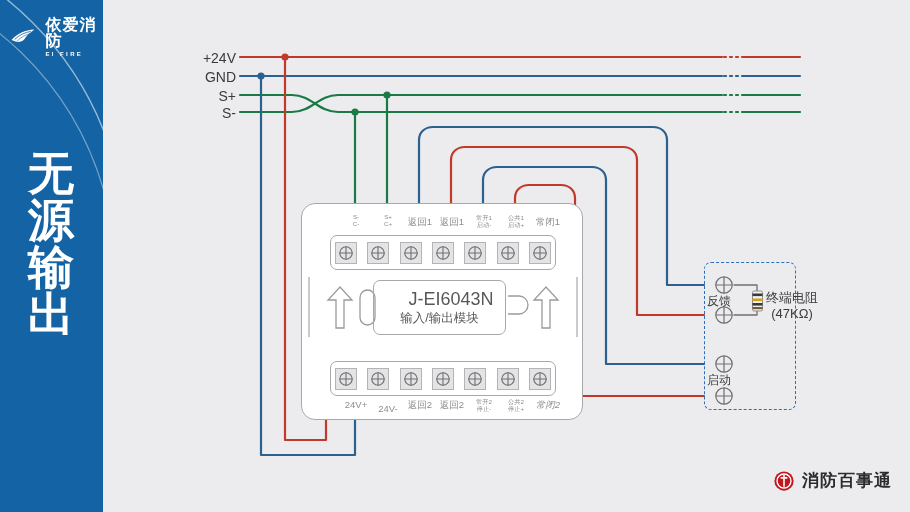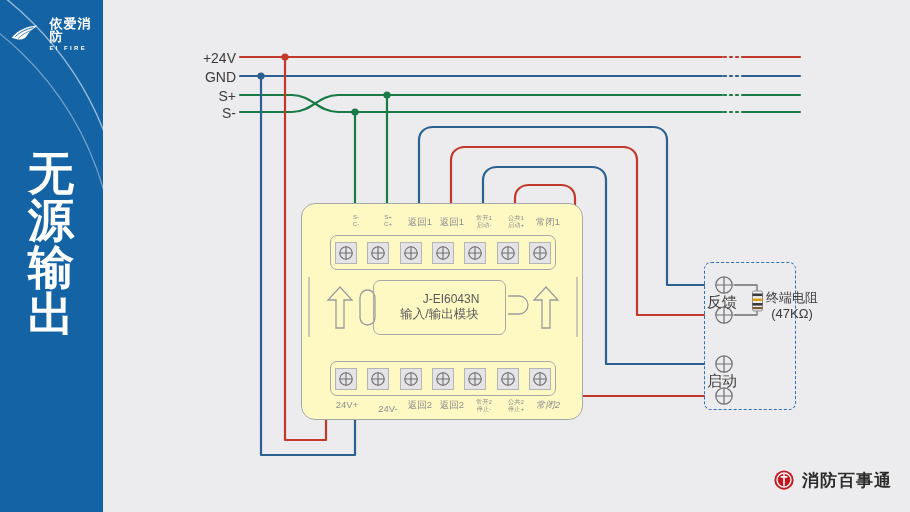--- a/index.html
+++ b/index.html
@@ -13,39 +13,39 @@
 
   
   .banner{
     position:absolute;left:0;top:0;width:103px;height:512px;
     background:#1464a5;overflow:hidden;
   }
   .banner .swoosh{position:absolute;left:-120px;top:-70px;width:300px;height:300px;}
   .logo-wrap{position:absolute;left:10px;top:17px;display:flex;align-items:center;gap:5px;}
   .logo-mark{width:36px;height:22px;}
   .logo-txt{display:flex;flex-direction:column;line-height:1;}
-  .logo-cn{color:#fff;font-size:13px;font-weight:bold;letter-spacing:1px;}
+  .logo-cn{color:#fff;font-size:16px;font-weight:bold;letter-spacing:1px;}
   .logo-en{color:#fff;font-size:6px;font-weight:bold;letter-spacing:2.4px;margin-top:2px;}
   .vtitle{
     position:absolute;left:12px;top:150px;width:78px;
     color:#fff;font-size:46px;font-weight:bold;line-height:1.02;
     letter-spacing:0px;text-align:center;
   }
   .vtitle span{display:block;}
 
   
   .buslabel{
     position:absolute;color:#3b3b3b;font-size:14px;
     text-align:right;white-space:nowrap;
   }
 
   
   .module{
     position:absolute;left:301px;top:203px;width:282px;height:217px;
-    background:#fef9c3;border:1.6px solid #a8a8ab;border-radius:14px;
+    background:#ffffff;border:1.6px solid #a8a8ab;border-radius:14px;
     box-sizing:border-box;
   }
   .term-strip{
     position:absolute;left:28px;width:226px;height:35px;
     border:1.3px solid #a8a8ab;border-radius:7px;box-sizing:border-box;
     display:flex;align-items:center;justify-content:space-between;
     padding:0 4px;
   }
   .term-strip.top{top:31px;}
   .term-strip.bottom{top:157px;}
@@ -61,38 +61,38 @@
   .lbl.one{font-size:9.5px;}
   .lbl.two{font-size:6.2px;}
   .lbl.two b{display:block;font-weight:normal;}
 
   .chip{
     position:absolute;left:71px;top:76px;width:133px;height:55px;
     border:1.4px solid #a8a8ab;border-radius:7px;box-sizing:border-box;
     display:flex;flex-direction:column;align-items:center;justify-content:center;
     color:#58585b;line-height:1.25;
   }
-  .chip .m1{font-size:12px;margin-left:23px;}
+  .chip .m1{font-size:18px;margin-left:23px;}
   .chip .m2{font-size:12.5px;}
   .deco{position:absolute;}
 
   
   .device{
     position:absolute;left:704px;top:262px;width:92px;height:148px;
     border:1.6px dashed #2b6fb8;border-radius:7px;box-sizing:border-box;
   }
   .dterm{position:absolute;width:20px;height:20px;}
-  .dlabel{position:absolute;color:#3b3b3b;font-size:15px;white-space:nowrap;}
+  .dlabel{position:absolute;color:#3b3b3b;font-size:12px;white-space:nowrap;}
   .reslabel{
     position:absolute;color:#3b3b3b;font-size:13px;line-height:1.25;
     text-align:center;white-space:nowrap;
   }
 
   
-  .footer{position:absolute;right:18px;bottom:20px;display:flex;align-items:flex-start;gap:7px;}
+  .footer{position:absolute;right:18px;bottom:20px;display:flex;align-items:flex-end;gap:7px;}
   .footer .fmark{width:22px;height:22px;}
   .footer .ftxt{font-size:17px;font-weight:bold;color:#2b2b2b;letter-spacing:1px;}
 </style>
 </head>
 <body>
 
 <div id="stage">
 
   <svg id="wires" width="910" height="512" style="position:absolute;left:0;top:0;">
     <g fill="none" stroke-linecap="round" stroke-linejoin="round">
@@ -295,21 +295,21 @@
           </svg>
       </div>
       <div class="screw">
         <svg width="16" height="16" viewBox="0 0 16 16">
             <circle cx="8" cy="8" r="6.2" fill="none" stroke="#6f6f72" stroke-width="1.1"></circle>
             <path d="M8,1.3 L8,14.7 M1.3,8 L14.7,8" stroke="#6f6f72" stroke-width="1.1"></path>
           </svg>
       </div>
     </div>
 
-    <div class="lbl one" style="left:22px;top:196px;">24V+</div>
+    <div class="lbl one" style="left:31px;top:196px;">24V+</div>
     <div class="lbl one" style="left:63px;top:200px;">24V-</div>
     <div class="lbl one" style="left:95px;top:196px;">返回2</div>
     <div class="lbl one" style="left:127px;top:196px;">返回2</div>
     <div class="lbl two" style="left:159px;top:195px;">
       <b>常开2</b>
       <b>停止-</b>
     </div>
     <div class="lbl two" style="left:191px;top:195px;">
       <b>公共2</b>
       <b>停止+</b>

